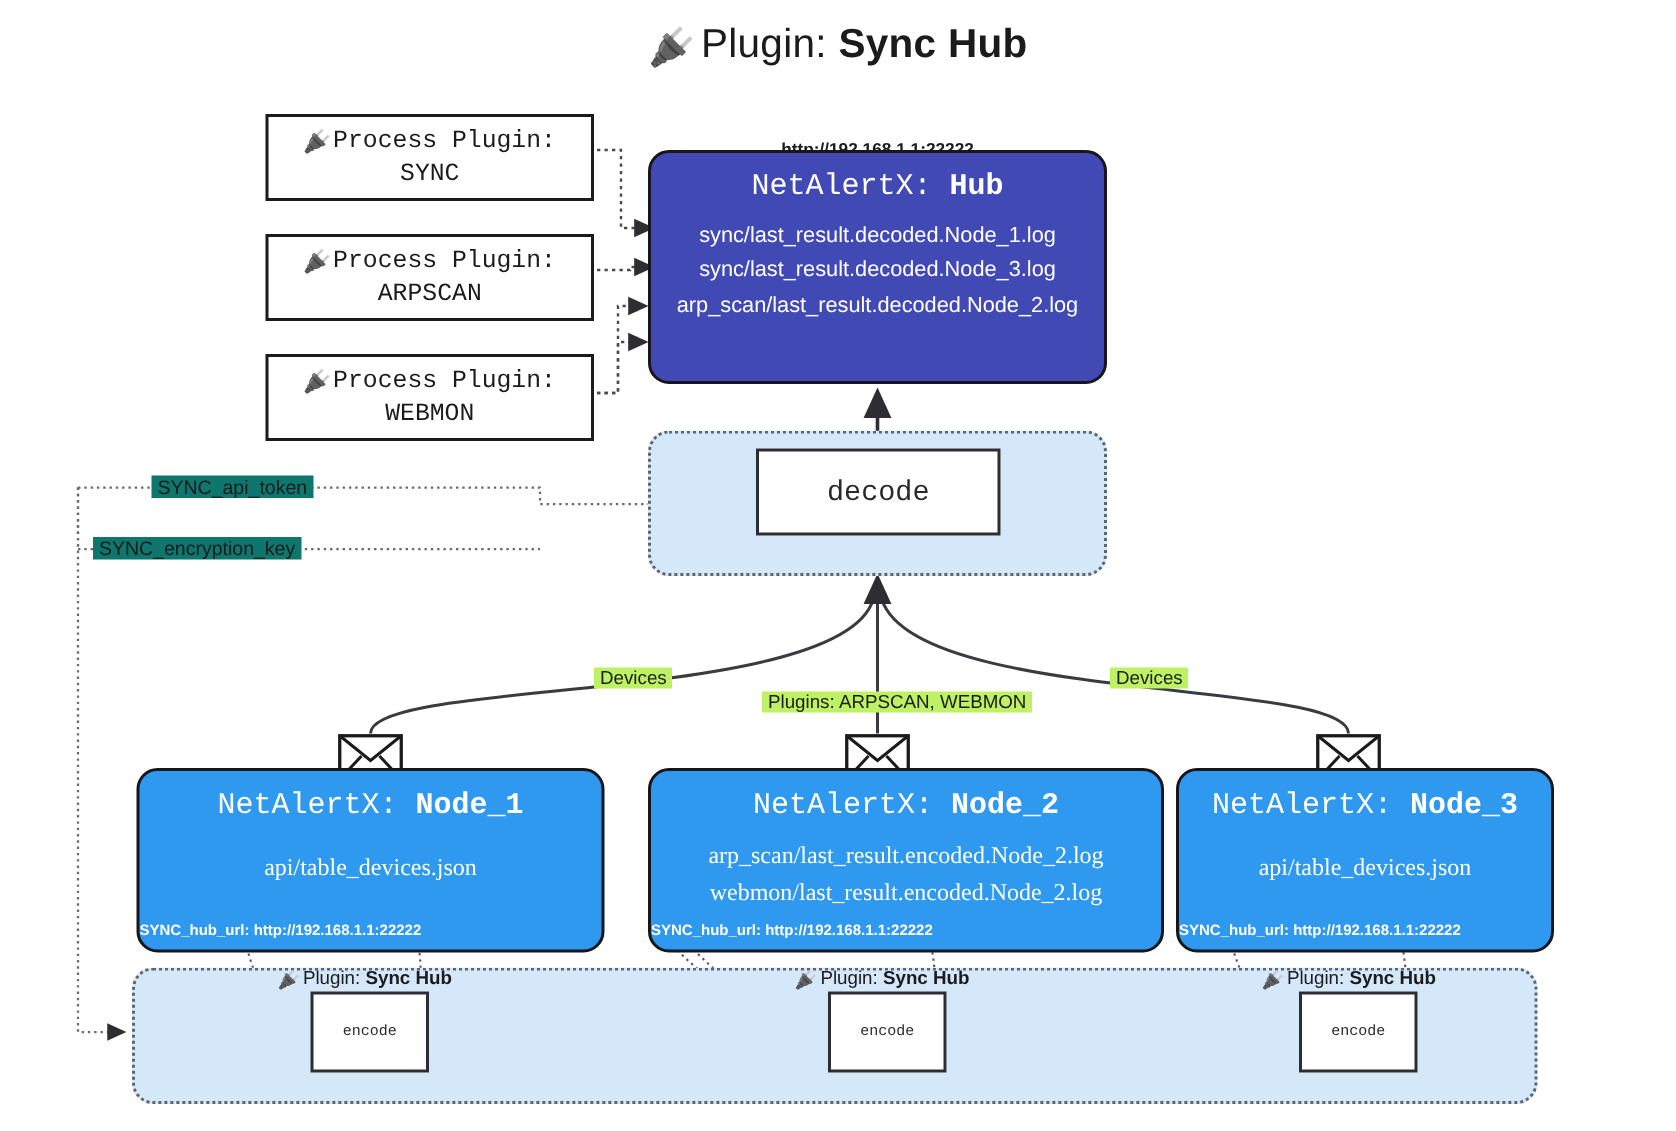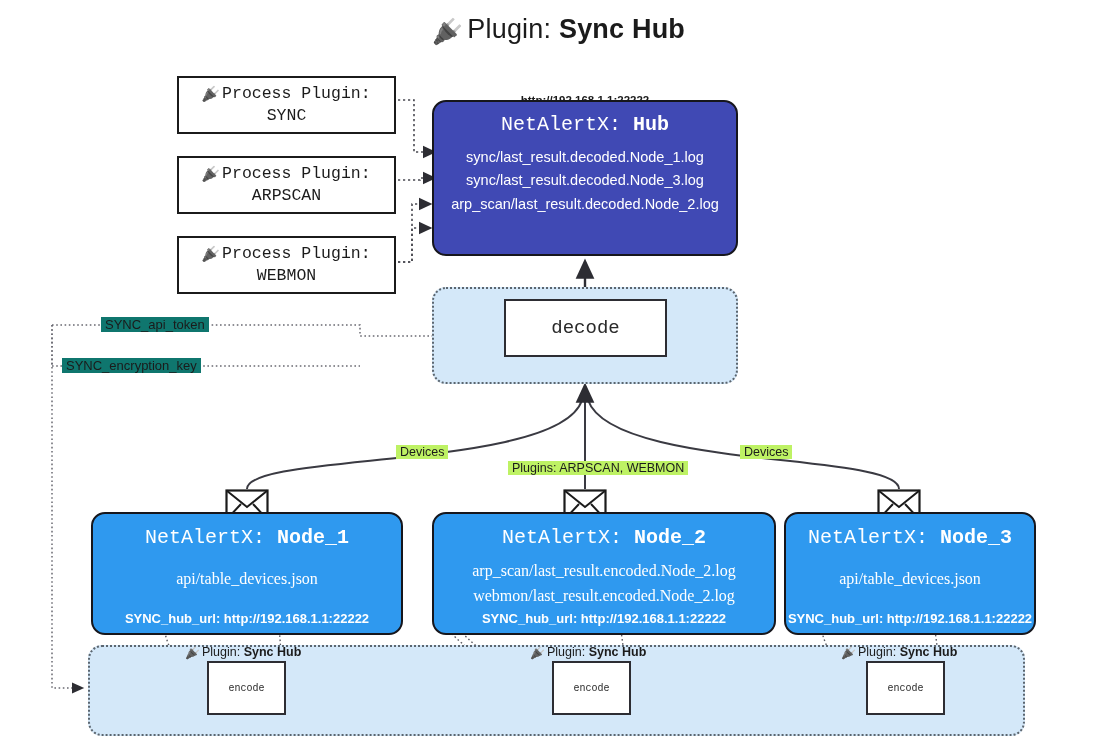--- a/index.html
+++ b/index.html
@@ -116,21 +116,21 @@
     font-family:"Liberation Mono", monospace;
     font-size:20px;white-space:nowrap;
   }
   .nodebox .n-title b{font-weight:700;}
   .nodebox .n-line{
     font-size:16px;white-space:nowrap;line-height:1.55;
     font-family:Liberation Serif, serif;
   }
   .nodebox .n-url{
     position:absolute;bottom:7px;left:0;width:100%;
-    text-align:center;font-size:13px;font-weight:700;white-space:nowrap;
+    font-size:10px;font-weight:700;white-space:nowrap;
   }
   #node1{left:91px;top:512px;width:312px;height:123px;}
   #node1 .n-line{margin-top:18px;}
   #node2{left:432px;top:512px;width:344px;height:123px;}
   #node2 .n-line.first{margin-top:10px;}
   #node3{left:784px;top:512px;width:252px;height:123px;}
   #node3 .n-line{margin-top:18px;}
 
   
   .env{width:44px;height:32px;}

